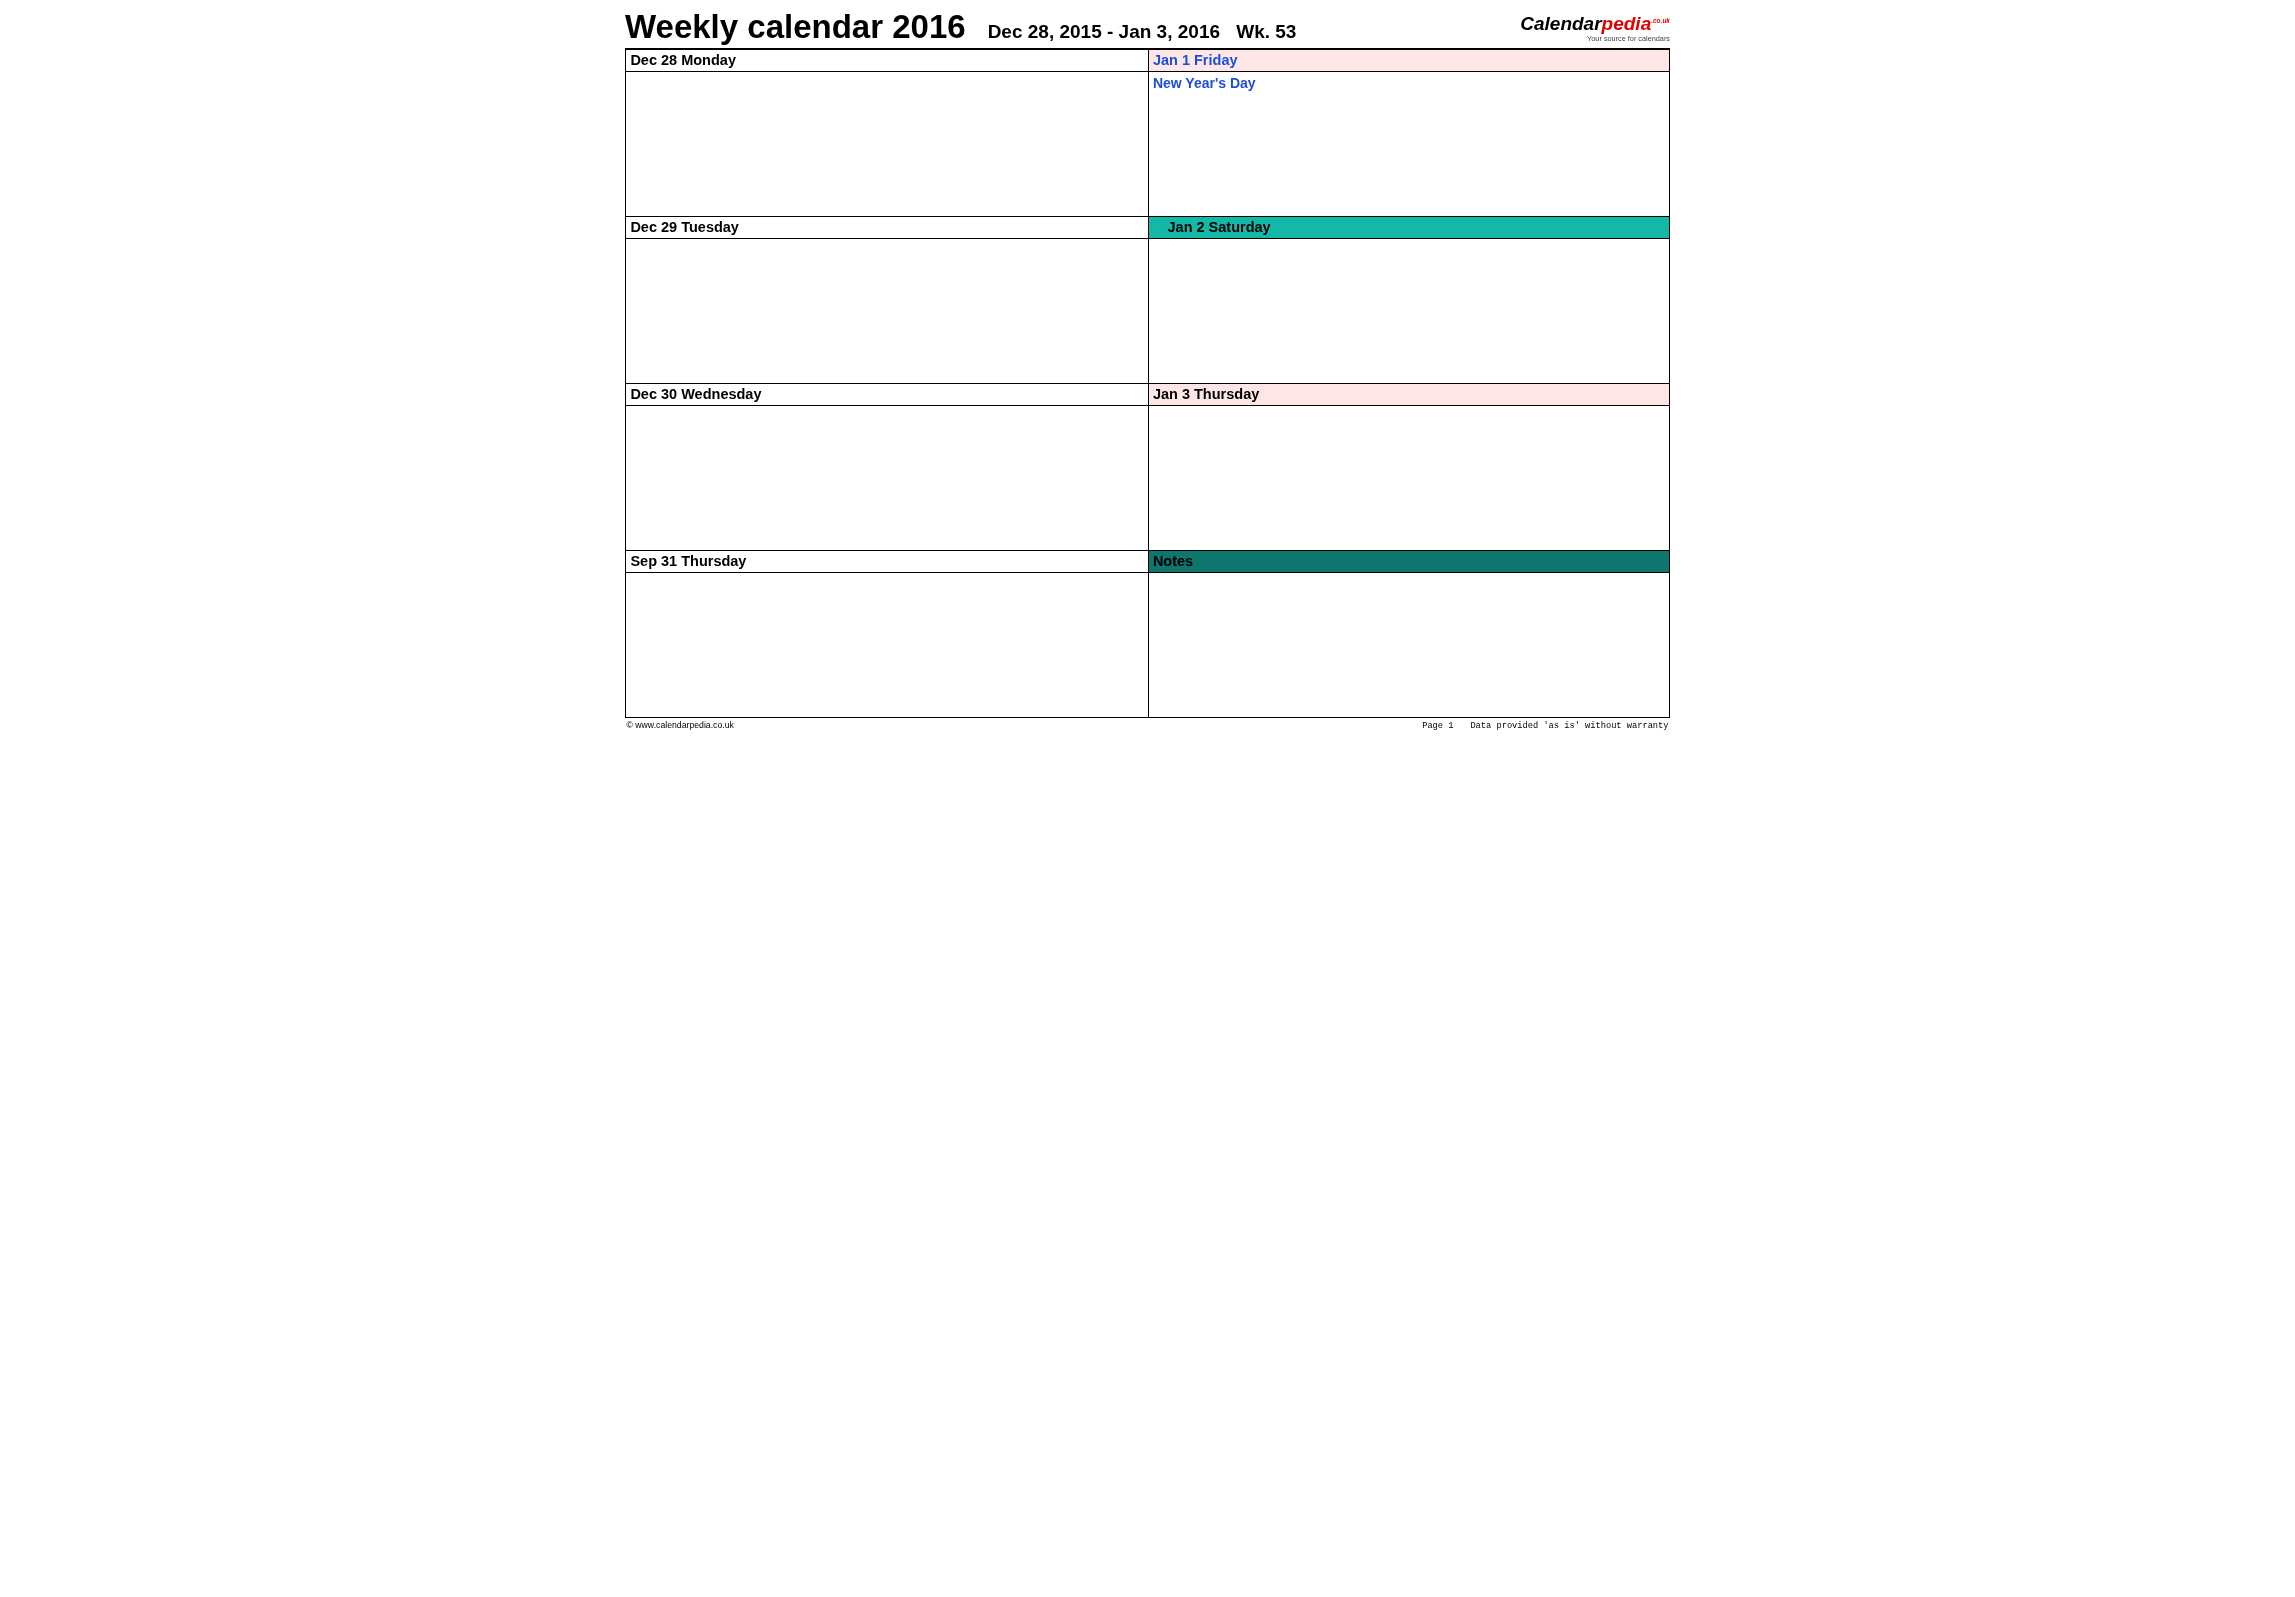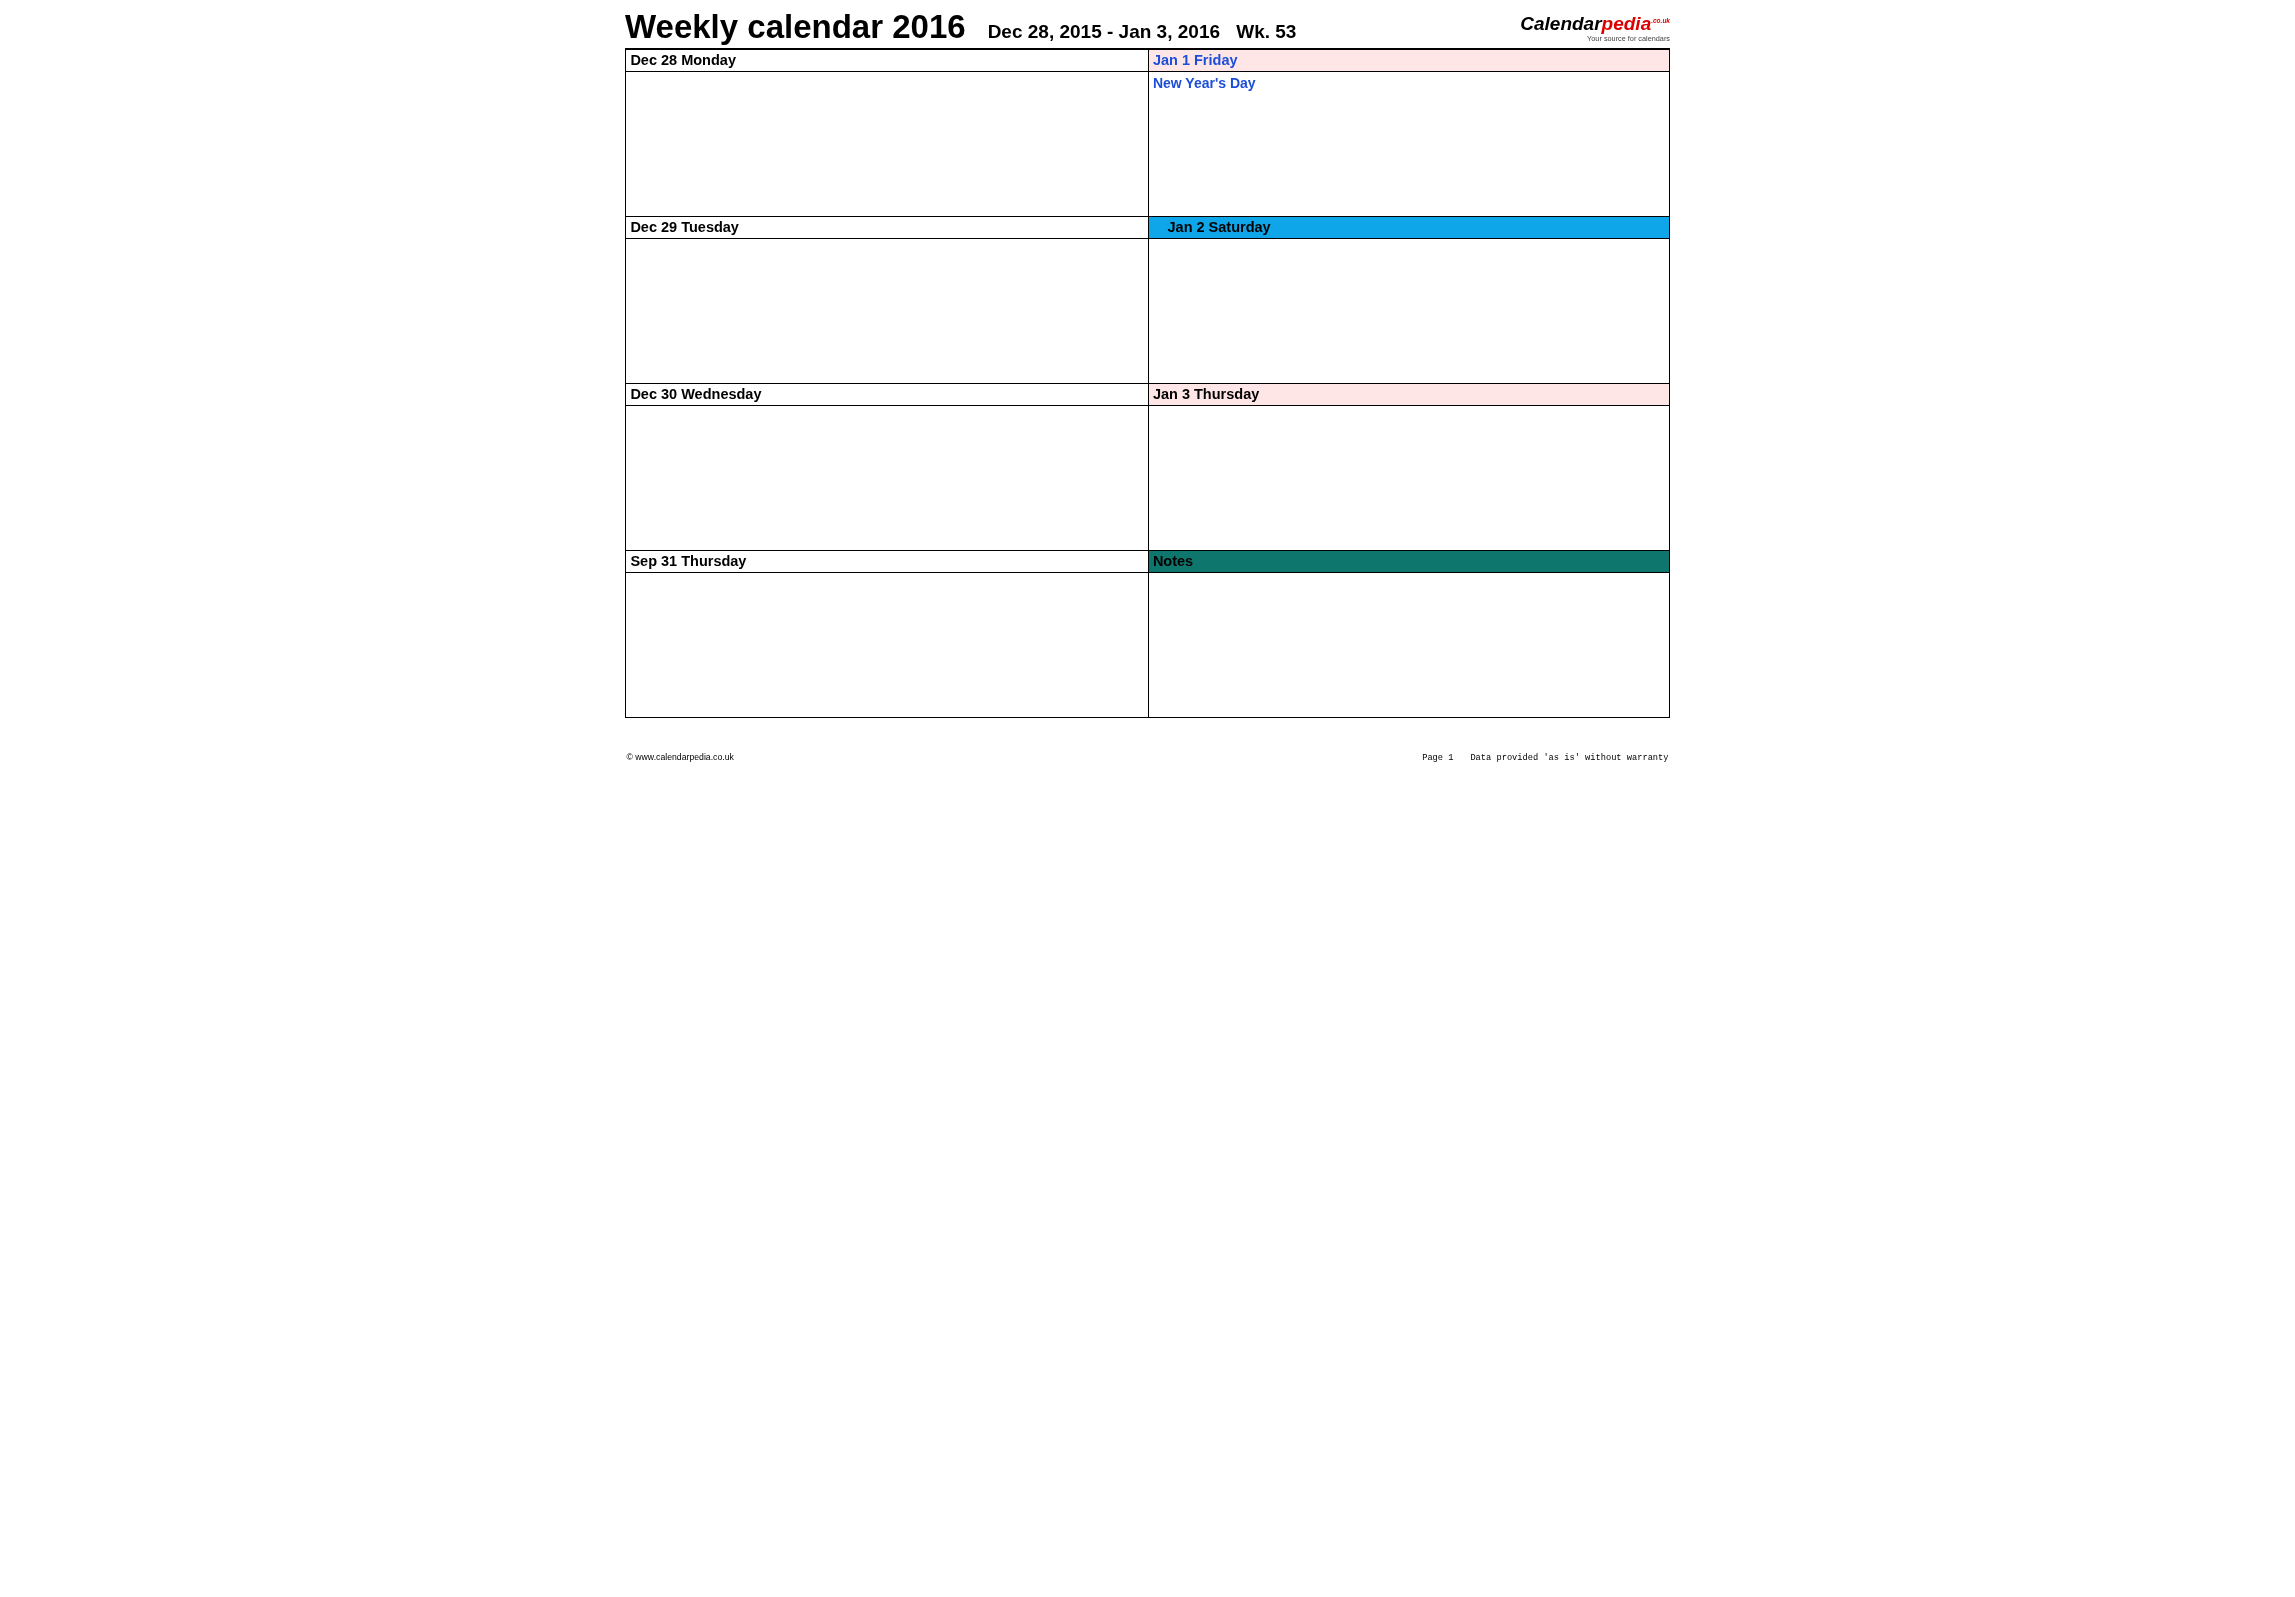--- a/index.html
+++ b/index.html
@@ -84,28 +84,27 @@
     border-bottom: 0.7px solid #000;
   }
   .cell-body {
     flex: 1;
     padding: 2.9px 4.4px;
     font-size: 14px;
     font-weight: bold;
   }
   .red-text { color: #1d4ed8; }
   .pink-bg { background: #ffe6e6; }
-  .blue-bg { background: #0ea5e9; padding-left: 19px; }
+  .blue-bg { background: #14b8a6; padding-left: 19px; }
   .grey-bg { background: #0f766e; }
   .footer {
     display: flex;
     justify-content: space-between;
     font-size: 8.7px;
     padding: 2.9px 1.5px 0 1.5px;
-    margin-top: 32px;
   }
   .footer-right span { margin-left: 14.5px; font-family: Liberation Mono, monospace; }
 </style>
 </head>
 <body>
 
 <div class="page">
 
   <div class="header">
     <div class="header-left">

